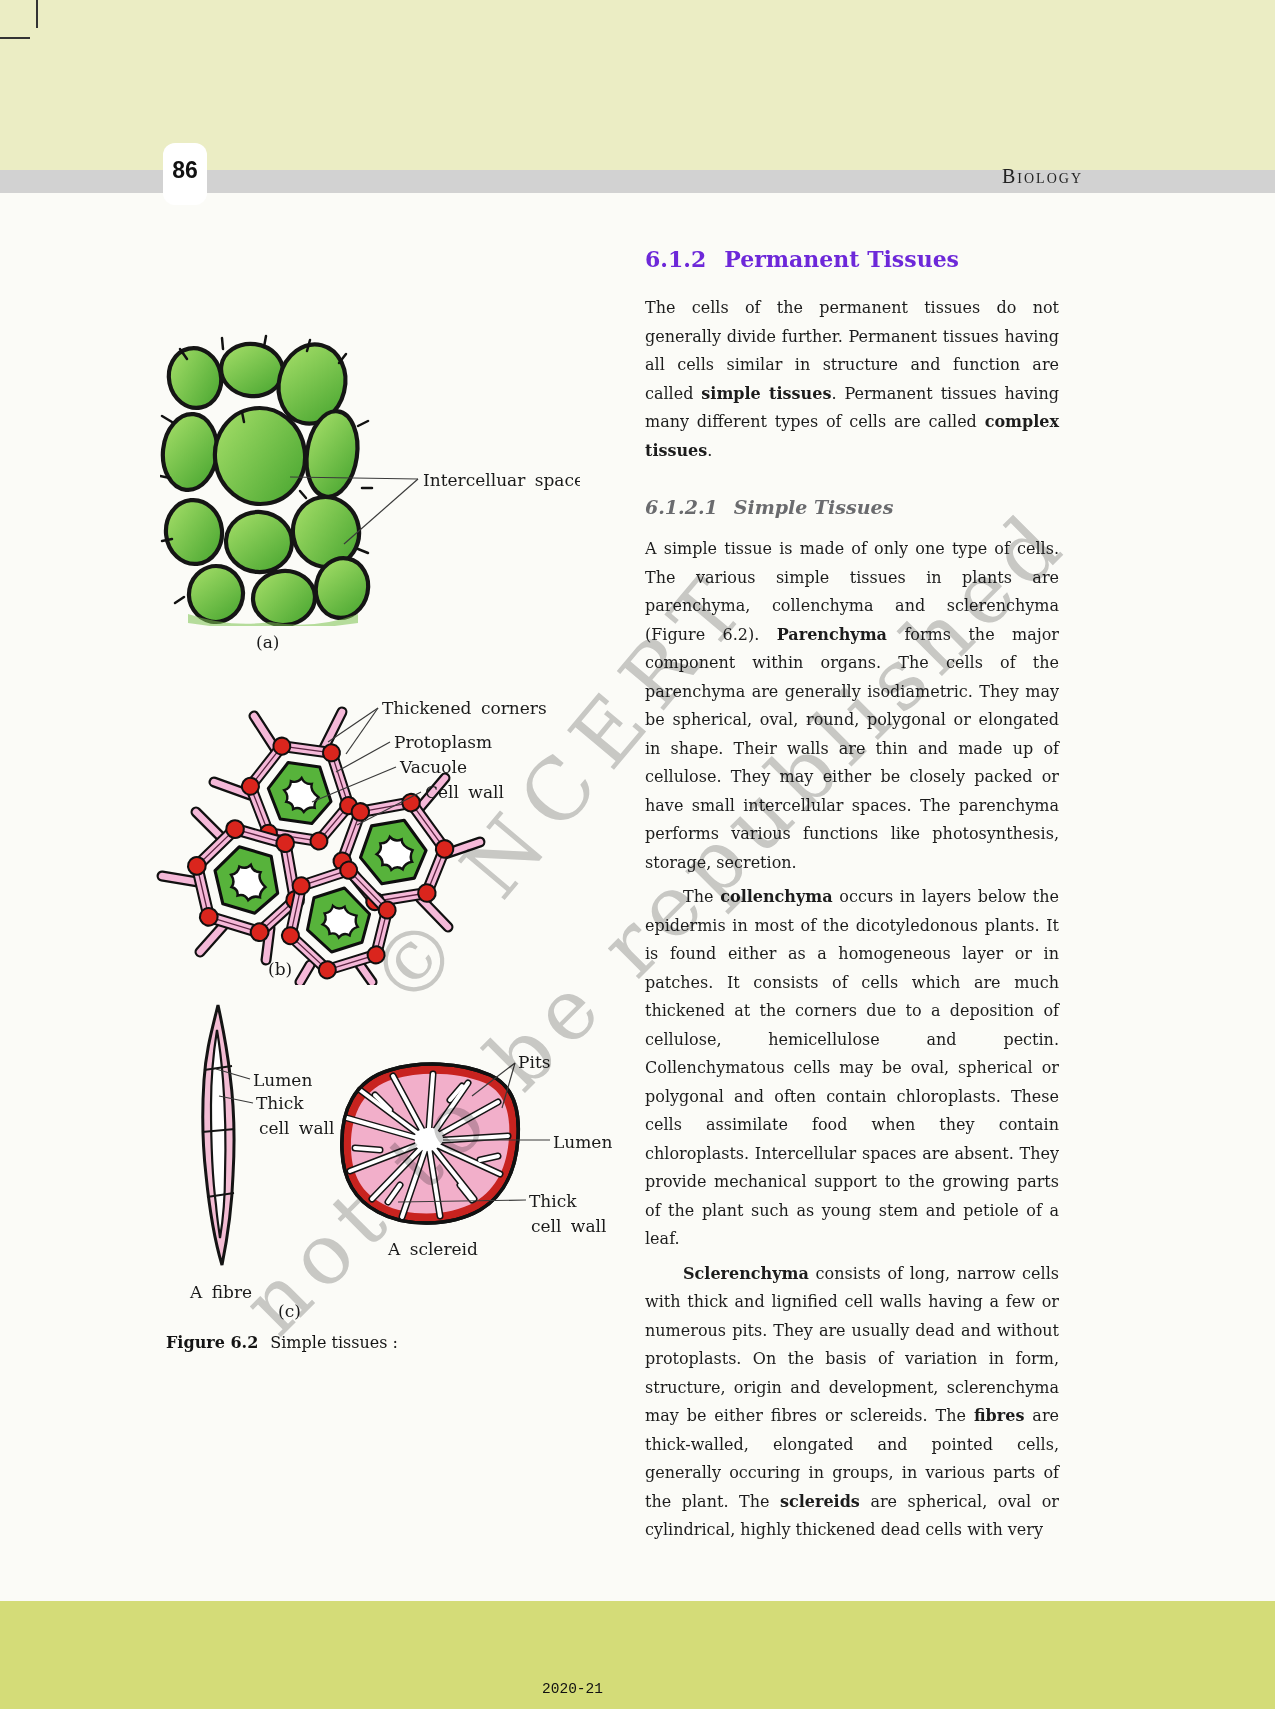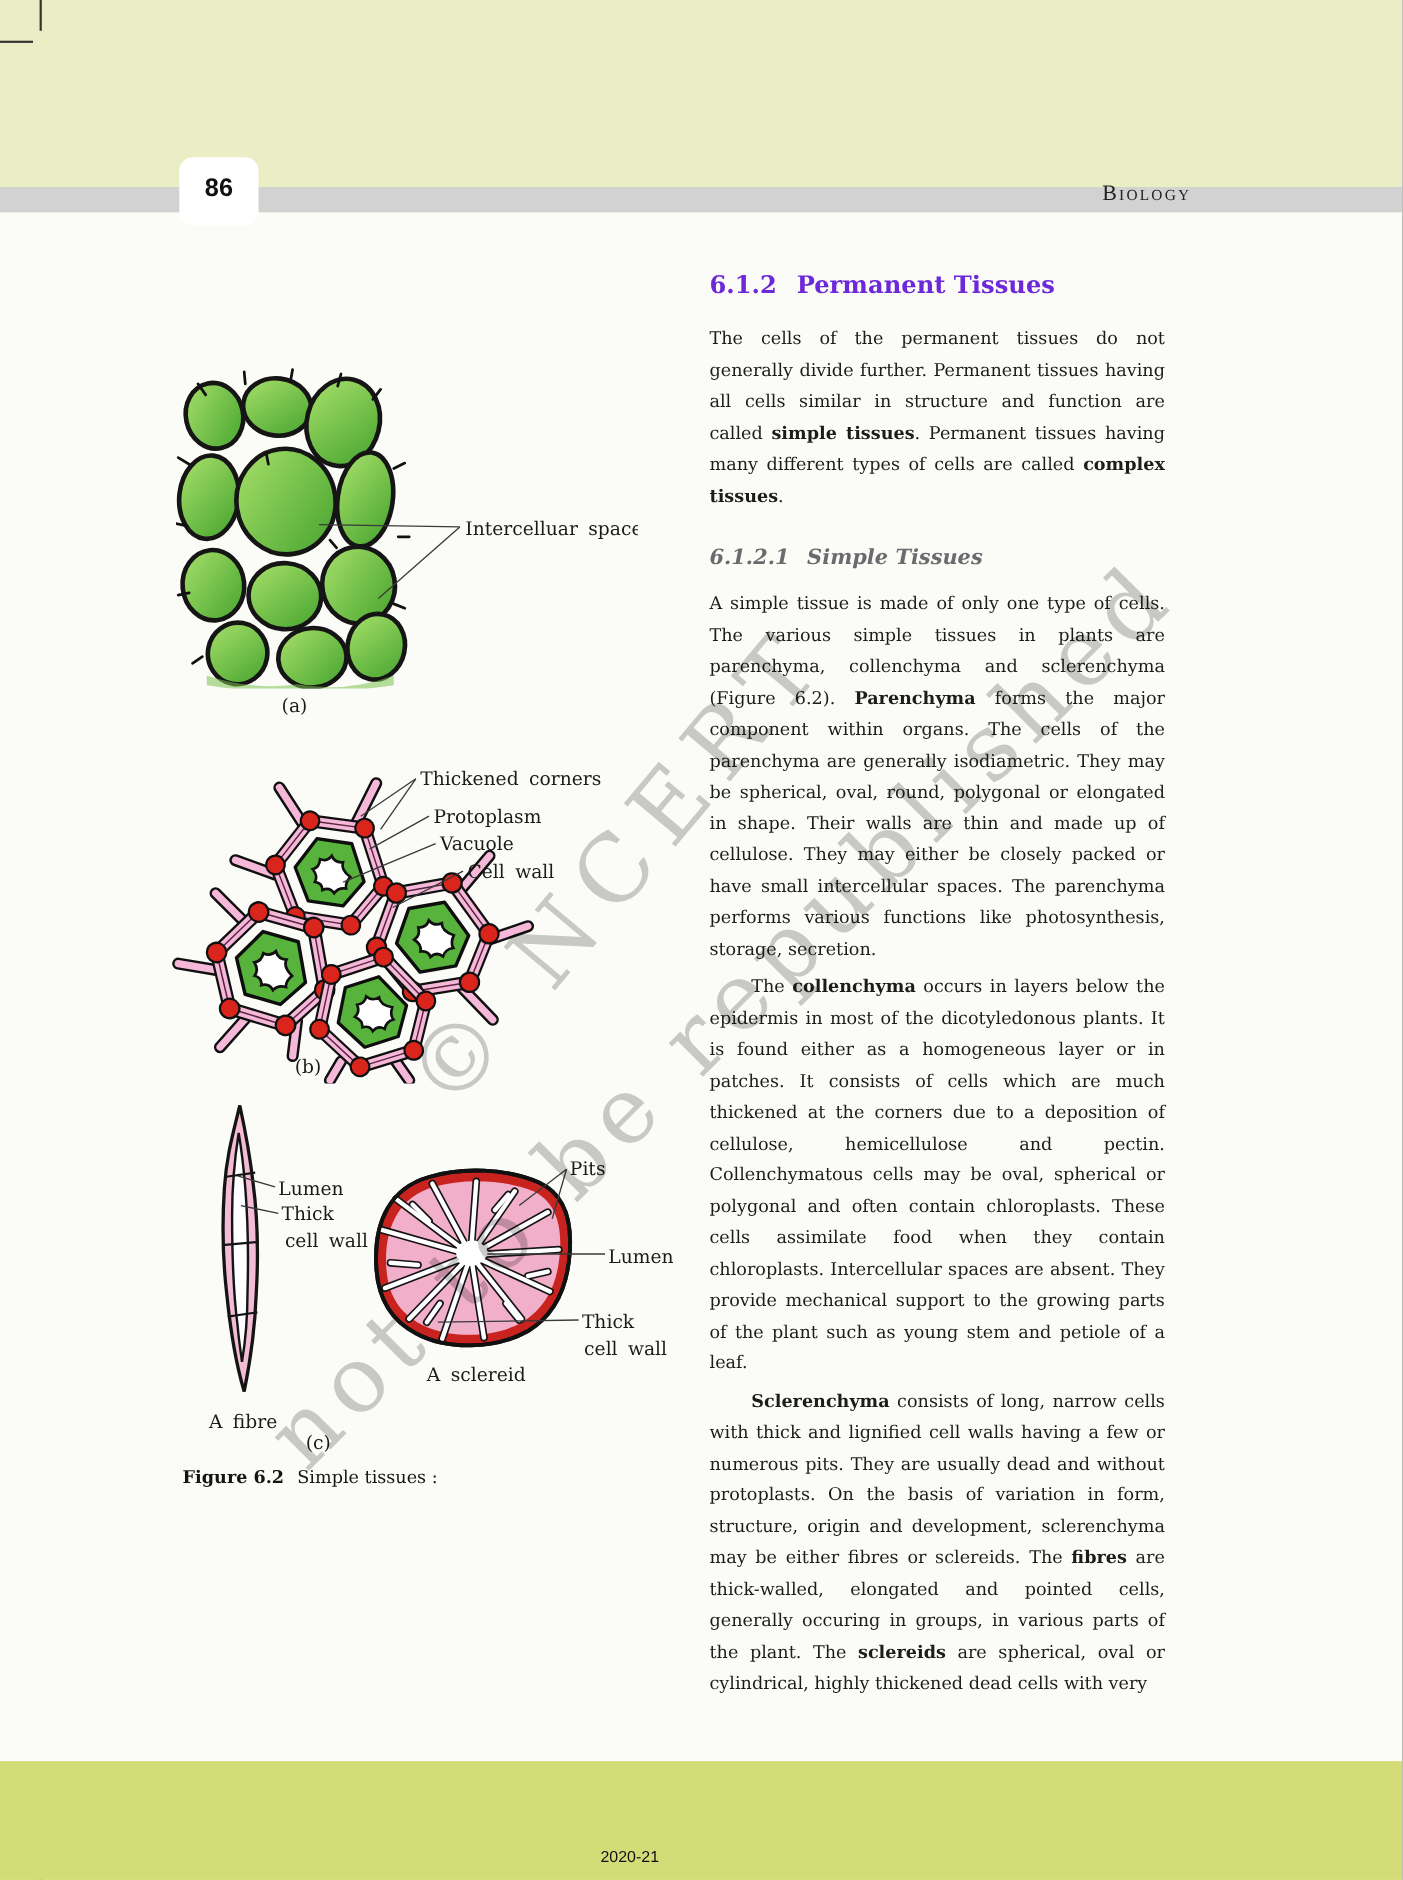--- a/index.html
+++ b/index.html
@@ -1,32 +1,32 @@
 <!DOCTYPE html>
 <html><head>
 <meta charset="utf-8">
 <style>
   html,body{margin:0;padding:0;background:#888;}
   .page{position:relative;width:1275px;height:1709px;background:#fbfbf7;overflow:hidden;
         font-family:"DejaVu Serif",serif;color:#1c1c1c;}
   
   .band-top{position:absolute;left:0;top:0;width:1275px;height:170px;background:#ebedc4;}
   .bar-gray{position:absolute;left:0;top:170px;width:1275px;height:23px;background:#d2d2d2;}
-  .pagenum-box{position:absolute;left:163px;top:143px;width:72px;height:62px;background:#ffffff;
+  .pagenum-box{position:absolute;left:163px;top:143px;width:44px;height:62px;background:#ffffff;
         border-radius:12px;text-align:center;}
   .pagenum-box span{display:inline-block;margin-top:14px;font-family:"Liberation Sans",sans-serif;
         font-weight:bold;font-size:23px;color:#111;}
   .running-head{position:absolute;top:165px;right:192px;font-family:"Liberation Serif",serif;
         font-variant:small-caps;font-size:20px;letter-spacing:2px;color:#222;text-align:center;}
   
   .crop{position:absolute;background:#333;}
   
   .band-bottom{position:absolute;left:0;top:1601px;width:1275px;height:108px;background:#d4dc78;}
   .footer-year{position:absolute;left:0;top:1681px;width:1145px;text-align:center;
-        font-family:Liberation Sans, sans-serif;font-size:14.5px;color:#111;}
+        font-family:Liberation Mono, monospace;font-size:14.5px;color:#111;}
   
   .wm{position:absolute;font-family:"DejaVu Serif",serif;color:#cbcbcb;mix-blend-mode:multiply;
       white-space:nowrap;z-index:9;transform-origin:0 50%;}
   .wm1{left:388px;top:945px;font-size:84px;letter-spacing:16px;transform:rotate(-50deg);}
   .wm2{left:258px;top:1270px;font-size:84px;letter-spacing:10px;transform:rotate(-45deg);}
   
   .rcol{position:absolute;left:645px;top:244px;width:414px;z-index:5;}
   .h-blue{font-size:22px;font-weight:bold;color:#6d28d9;margin:0 0 20px 0;line-height:30px;}
   .h-blue .num{margin-right:18px;}
   .h-gray{font-size:19px;font-weight:bold;font-style:italic;color:#6a6b6e;margin:28px 0 14px 0;line-height:28px;}

